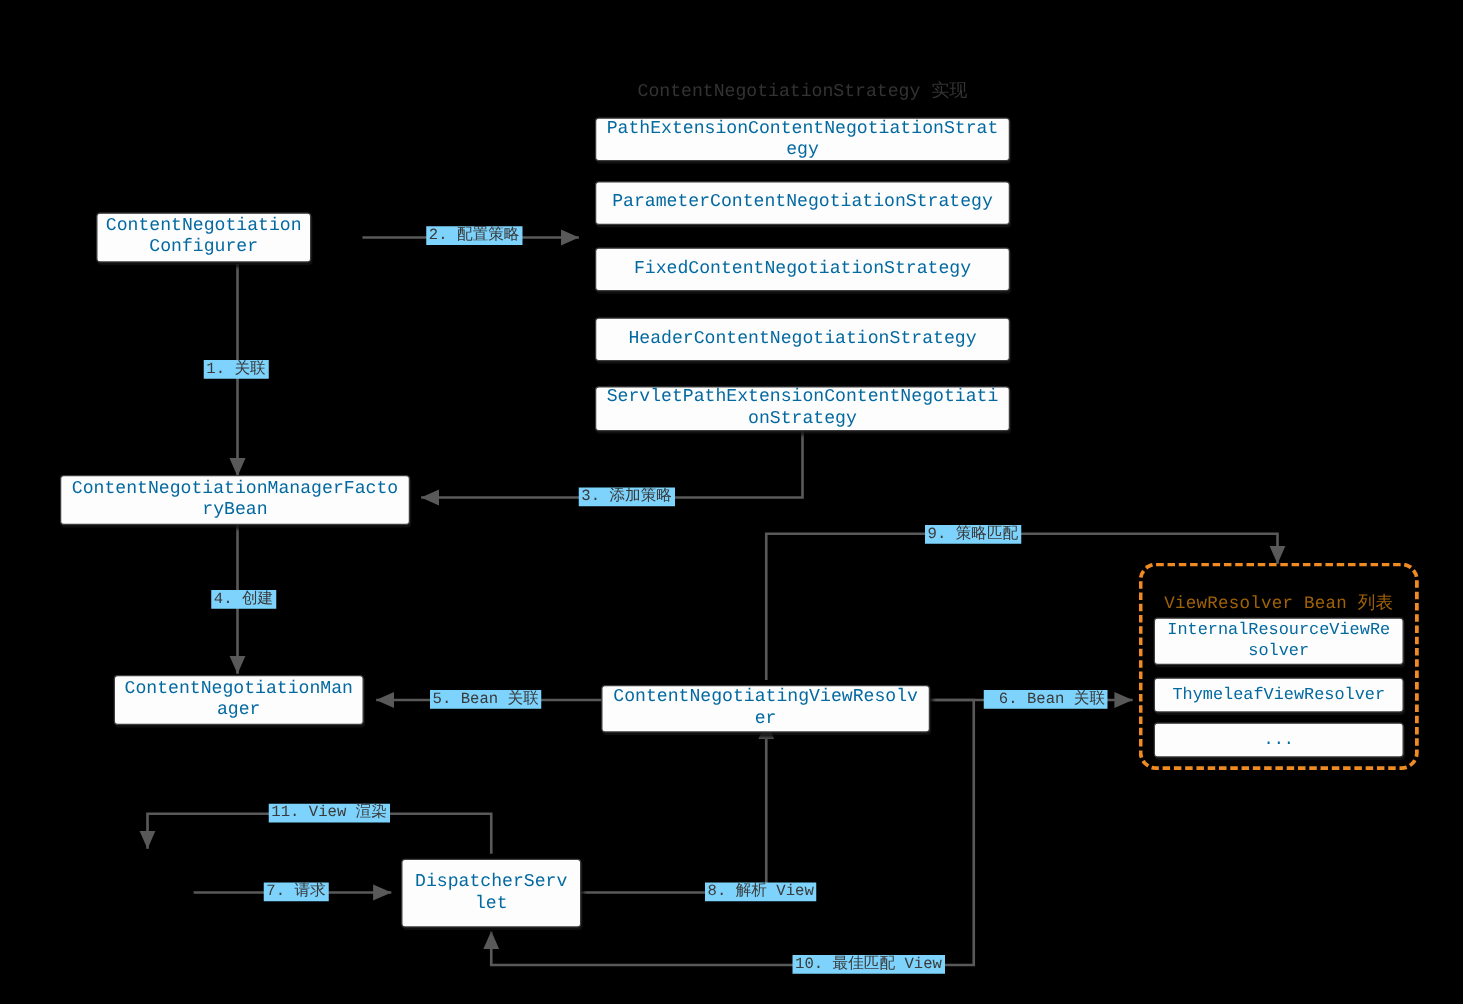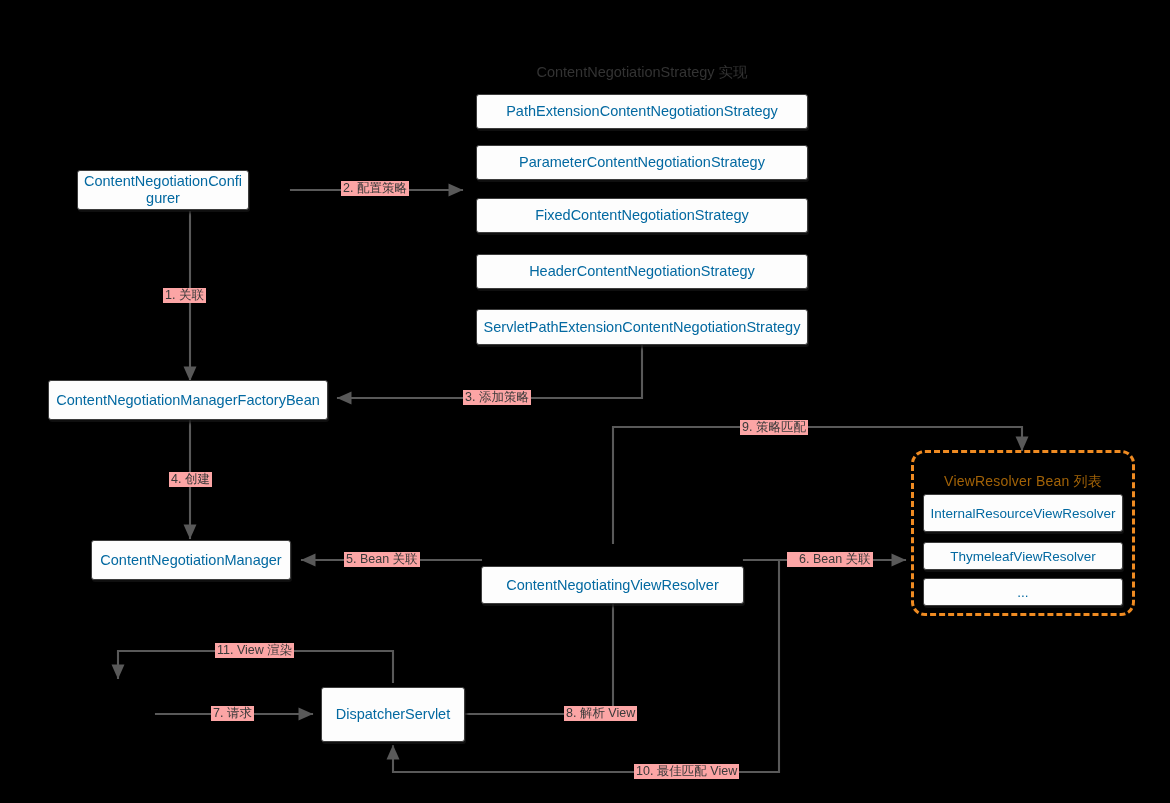--- a/index.html
+++ b/index.html
@@ -1,20 +1,20 @@
 <!DOCTYPE html>
 <html><head>
 <meta charset="utf-8">
 <style>
   html,body{margin:0;padding:0;background:#000;}
   #stage{
     position:relative;
     width:1170px;height:803px;
     background:#000;
-    font-family:Liberation Sans, sans-serif;
+    font-family:Liberation Mono, monospace;
     overflow:hidden;
   }
   svg#wires{position:absolute;left:0;top:0;width:1170px;height:803px;pointer-events:none;}
 
   
   .node{
     position:absolute;
     background:#fdfdfd;
     border:1.6px solid #3c3c3c;
     border-radius:3px;
@@ -52,21 +52,21 @@
     position:absolute;
     color:#333333;
     font-size:14.5px;
     white-space:nowrap;
     text-align:center;
   }
 
   
   .elabel{
     position:absolute;
-    background:#fca5a5;
+    background:#7dd3fc;
     color:#3a3a3a;
     font-size:12.5px;
     line-height:15px;
     padding:0px 2px;
     white-space:nowrap;
     box-sizing:border-box;
   }
 
   
   .cloud{
@@ -124,21 +124,21 @@
   <div class="node" style="left:476px;top:254px;width:332px;height:35px;">HeaderContentNegotiationStrategy</div>
 
   <div class="node" style="left:476px;top:309px;width:332px;height:36px;">ServletPathExtensionContentNegotiationStrategy</div>
 
   <div class="node" style="left:77px;top:170px;width:172px;height:40px;">ContentNegotiationConfigurer</div>
 
   <div class="node" style="left:48px;top:380px;width:280px;height:40px;">ContentNegotiationManagerFactoryBean</div>
 
   <div class="node" style="left:91px;top:540px;width:200px;height:40px;">ContentNegotiationManager</div>
 
-  <div class="node" style="left:481px;top:566px;width:263px;height:38px;">ContentNegotiatingViewResolver</div>
+  <div class="node" style="left:481px;top:548px;width:263px;height:38px;">ContentNegotiatingViewResolver</div>
 
   <div class="node" style="left:321px;top:687px;width:144px;height:55px;">DispatcherServlet</div>
 
 
   <div class="group" style="left:911px;top:450px;width:224px;height:166px;"></div>
 
   <div class="group-title" style="left:911px;top:473px;width:224px;">ViewResolver Bean 列表</div>
 
   <div class="node small" style="left:923px;top:494px;width:200px;height:38px;">InternalResourceViewResolver</div>
 

